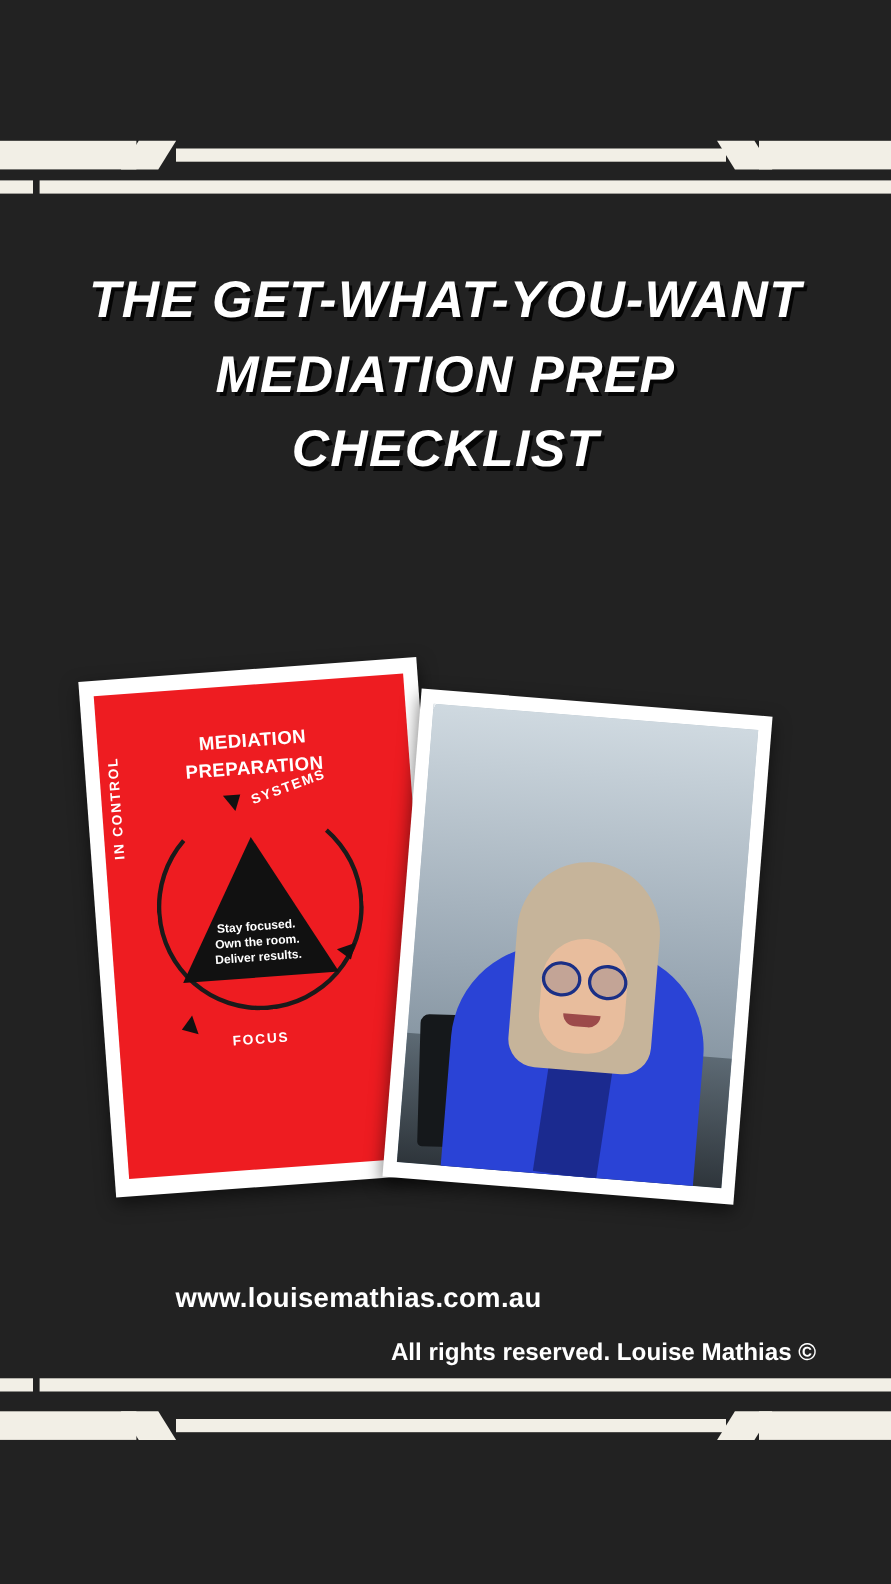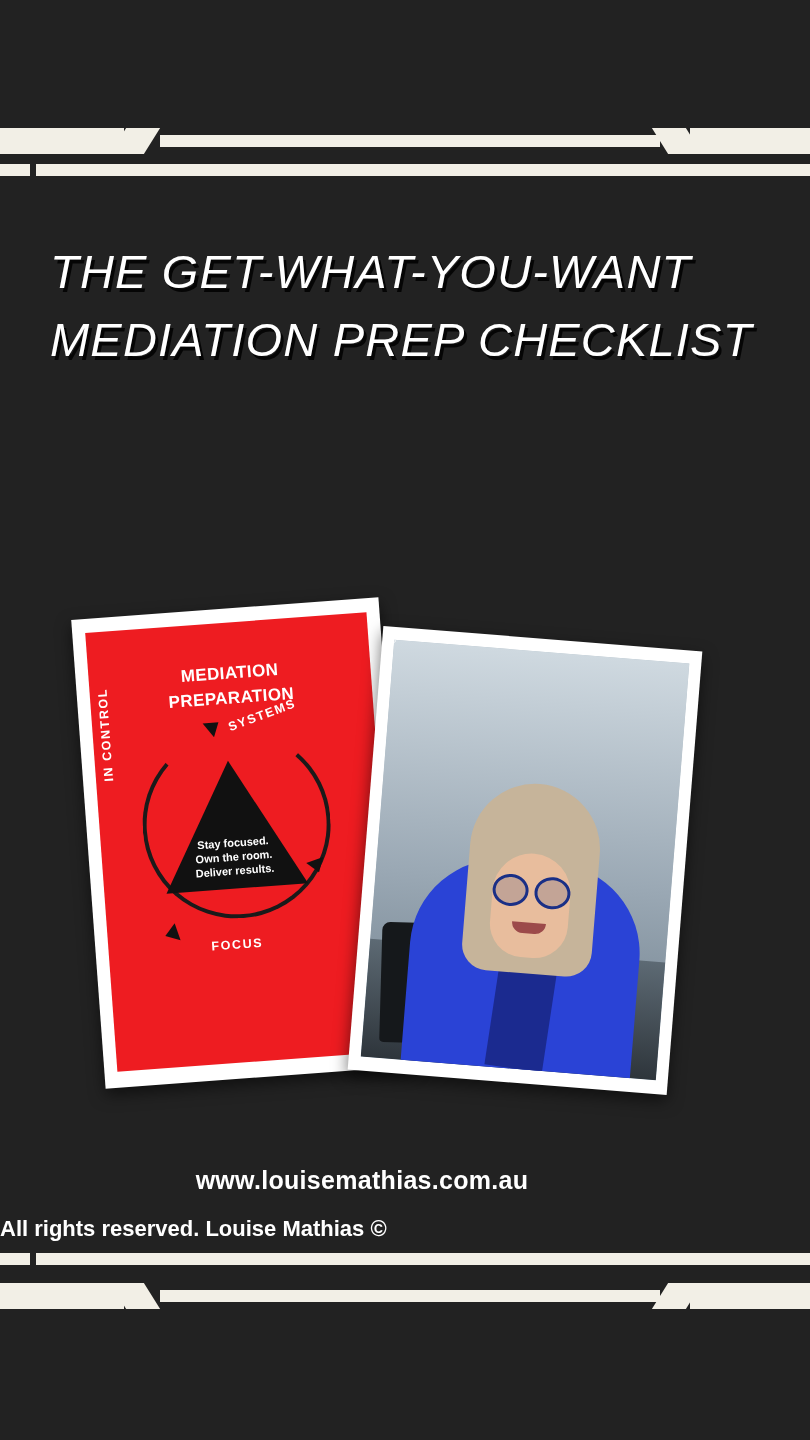--- a/index.html
+++ b/index.html
@@ -32,23 +32,24 @@
     position: absolute;
     background: #f2efe6;
   }
 
   
   .title {
     position: absolute;
     top: 238px;
     left: 50px;
     width: 710px;
+    text-align: center;
     font-size: 47px;
     line-height: 68px;
-    font-weight: 400;
+    font-weight: 700;
     font-style: italic;
     letter-spacing: 1.2px;
     color: #ffffff;
     text-transform: uppercase;
     text-shadow: 3px 4px 0 rgba(0,0,0,0.85);
   }
 
   .subtitle {
     position: absolute;
     top: 463px;
@@ -263,28 +264,27 @@
   .footer-url {
     position: absolute;
     top: 1166px;
     left: 0;
     width: 652px;
     text-align: center;
     color: #ffffff;
     font-size: 25px;
     font-weight: 800;
     letter-spacing: 0.3px;
-    margin-left: 36px;
   }
   .footer-rights {
     position: absolute;
     top: 1216px;
     left: 0;
     width: 742px;
-    text-align: left;
+    text-align: right;
     color: #ffffff;
     font-size: 22px;
     font-weight: 700;
   }
 </style>
 </head>
 <body>
 
 <div class="page">
 

